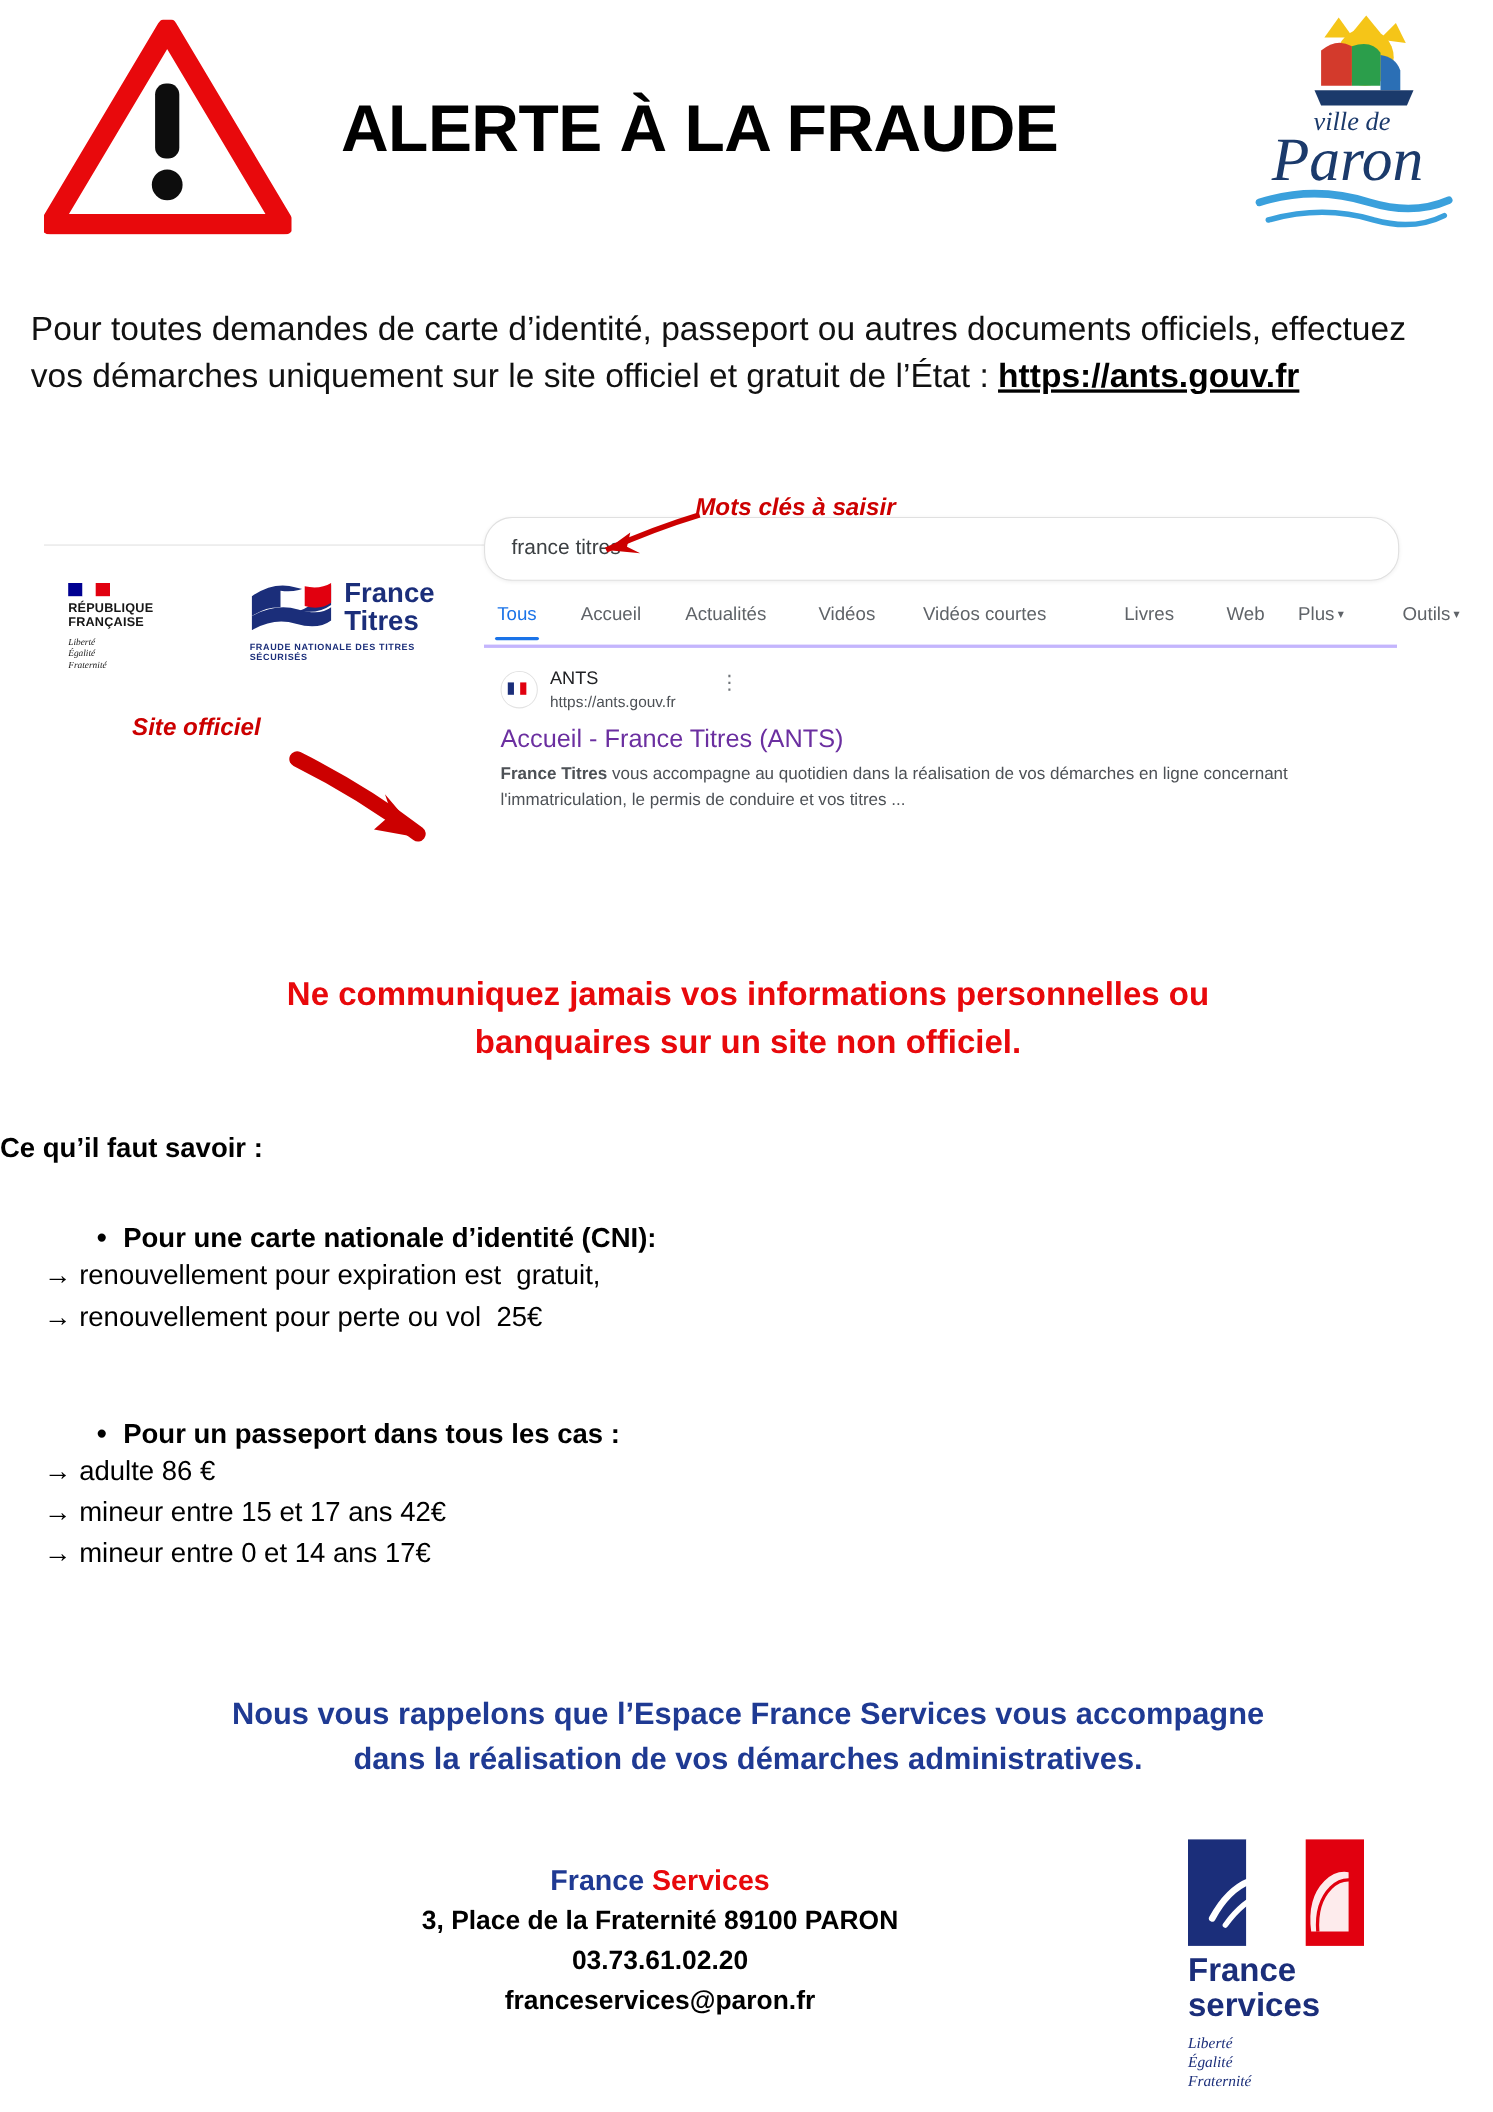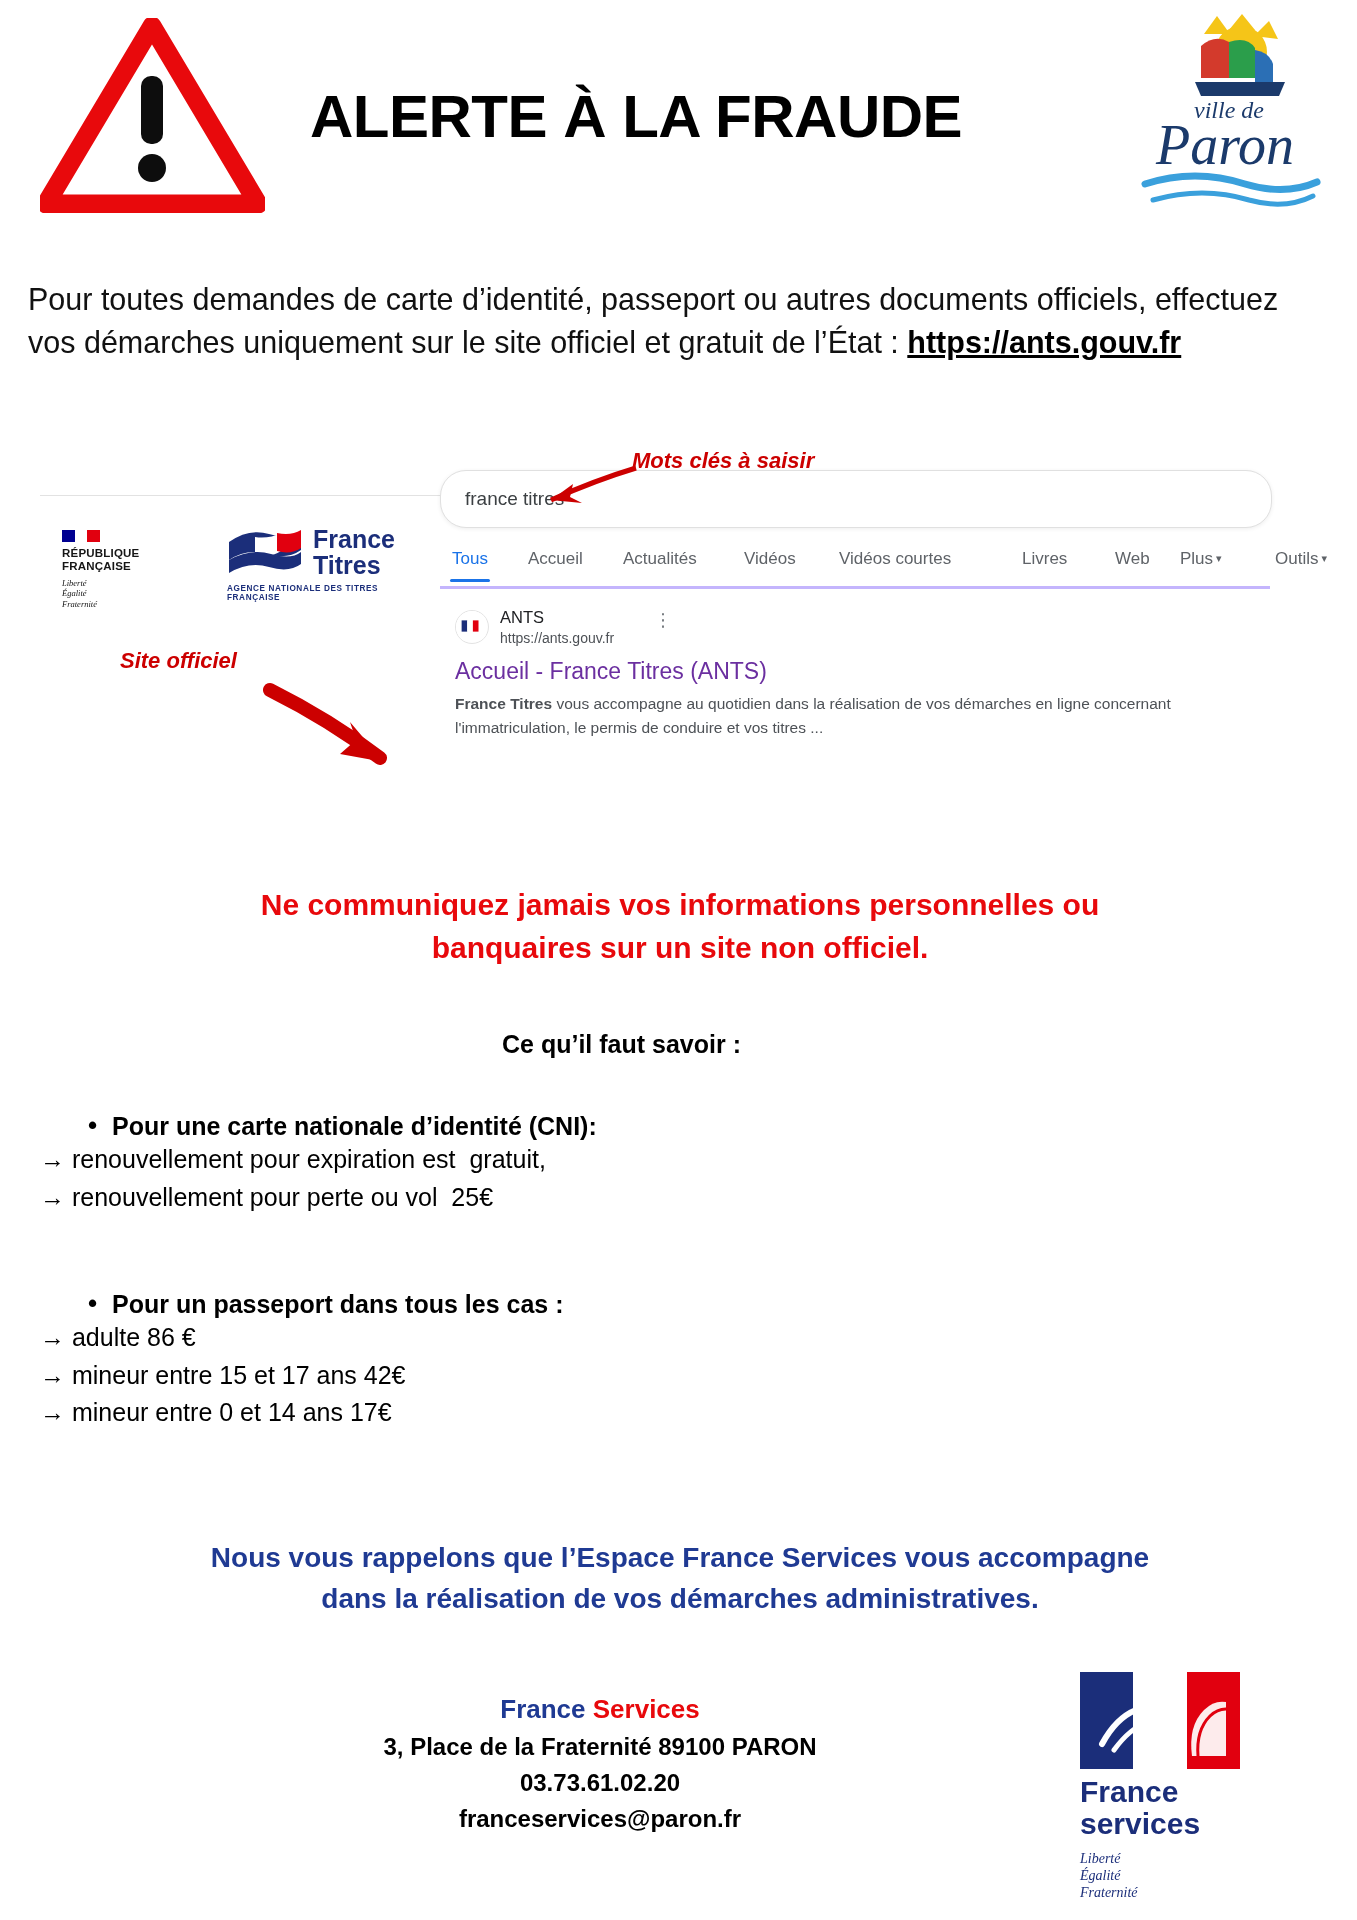--- a/index.html
+++ b/index.html
@@ -257,21 +257,21 @@
     font-weight: bold;
     color: #e8090c;
     line-height: 1.42;
   }
 
   .know-title {
     position: absolute;
     left: 0;
     top: 1030px;
     width: 1243px;
-    text-align: center;
+    text-align: left;
     font-size: 25px;
     font-weight: bold;
     color: #000;
   }
 
   
   .list-block { position: absolute; left: 40px; width: 1200px; }
   .bullet-line {
     font-size: 25px;
     font-weight: bold;
@@ -412,21 +412,21 @@
     <svg class="ft-mark" viewBox="0 0 80 52">
       <path d="M4 14 q20 -14 40 -8 q20 6 32 -2 l0 18 q-14 10 -34 4 q-20 -6 -38 6 z" fill="#1b2e7a"></path>
       <path d="M30 9 q14 2 26 -4 l0 18 q-12 8 -26 4 z" fill="#ffffff"></path>
       <path d="M52 5 q14 3 24 -3 l0 18 q-10 7 -24 3 z" fill="#e1000f"></path>
       <path d="M4 32 q22 -12 42 -6 q20 6 30 -2 l0 12 q-12 9 -32 3 q-20 -6 -40 6 z" fill="#1b2e7a"></path>
     </svg>
     <div class="ft-text">
       <div>France</div>
       <div>Titres</div>
     </div>
-    <div class="ft-sub">AGENCE NATIONALE DES TITRES FRANÇAISE</div>
+    <div class="ft-sub">FRAUDE NATIONALE DES TITRES SÉCURISÉS</div>
   </div>
 
   <div class="gbox">
     <div class="gbox-text">france titres</div>
   </div>
 
   <div class="gtabs">
     <div class="gtab active" style="left:12px;">Tous</div>
     <div class="gtab" style="left:88px;">Accueil</div>
     <div class="gtab" style="left:183px;">Actualités</div>

